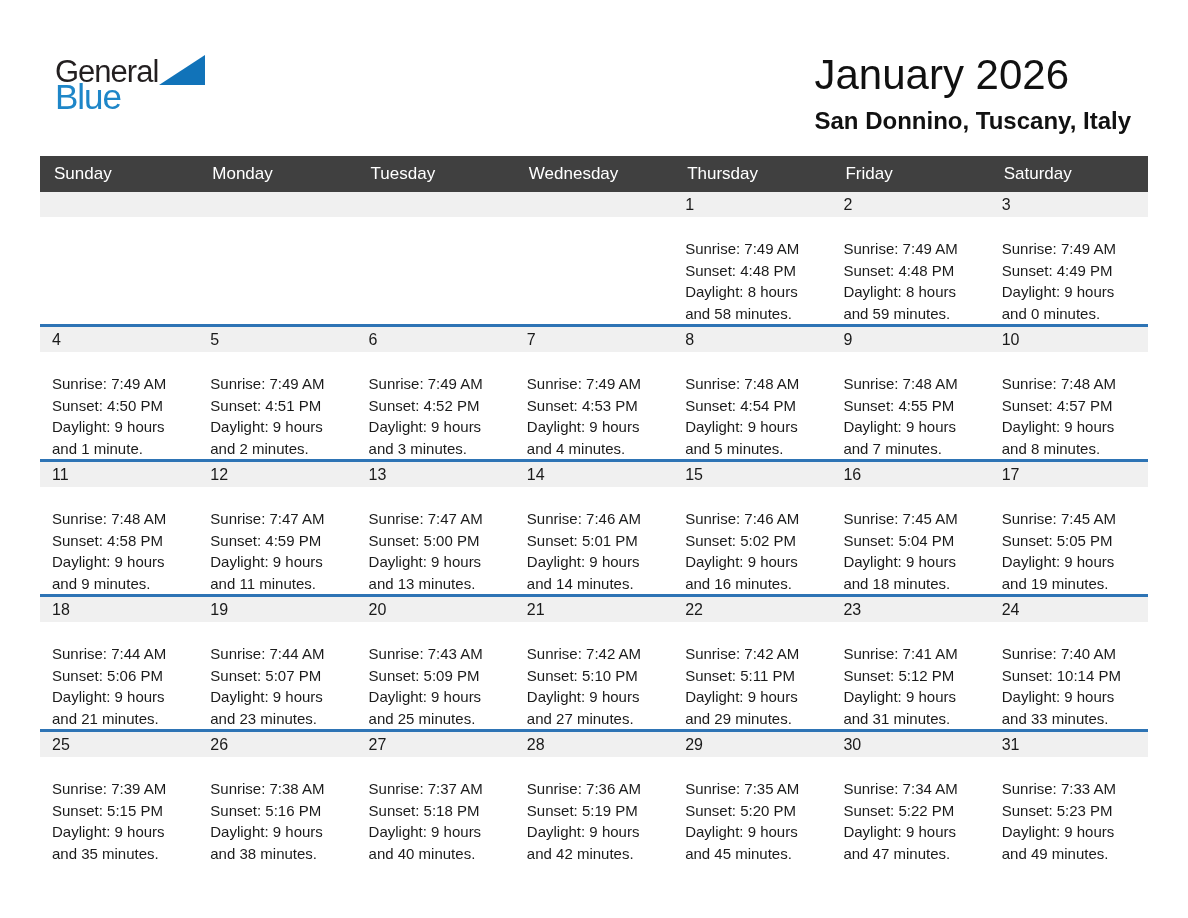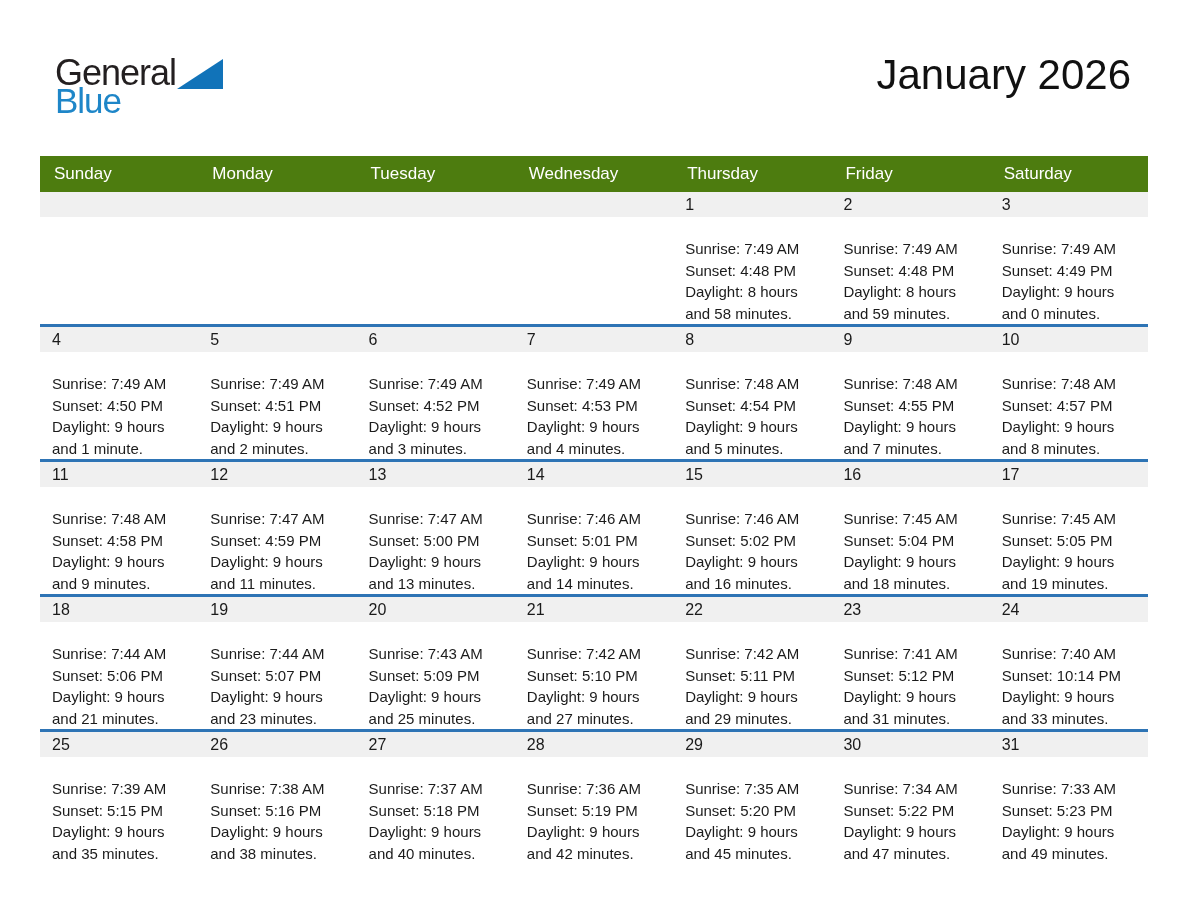--- a/index.html
+++ b/index.html
@@ -18,21 +18,21 @@
     position: absolute;
     left: 55px;
     top: 55px;
     width: 220px;
   }
   .logo-row1 {
     display: flex;
     align-items: flex-end;
   }
   .logo-general {
-    font-size: 36px;
+    font-size: 31px;
     color: #231f20;
     letter-spacing: -1px;
     line-height: 1;
   }
   .logo-triangle {
     width: 0; height: 0;
     border-bottom: 30px solid #1173b9;
     border-left: 46px solid transparent;
     margin-left: 1px;
     margin-bottom: 2px;
@@ -67,21 +67,21 @@
   
   .calendar {
     position: absolute;
     left: 40px;
     top: 156px;
     width: 1108px;
   }
   .weekday-row {
     display: grid;
     grid-template-columns: repeat(7, 1fr);
-    background: #4d7c0f;
+    background: #404040;
     height: 36px;
     align-items: center;
   }
   .weekday {
     color: #ffffff;
     font-size: 17px;
     padding-left: 14px;
     white-space: nowrap;
   }
   .week {
@@ -113,20 +113,21 @@
 <div class="logo">
   <div class="logo-row1">
     <span class="logo-general">General</span>
     <span class="logo-triangle"></span>
   </div>
   <div class="logo-blue">Blue</div>
 </div>
 
 <div class="title-block">
   <div class="month-title">January 2026</div>
+  <div class="location-subtitle">San Donnino, Tuscany, Italy</div>
 </div>
 
 <div class="calendar">
   <div class="weekday-row" id="weekday-row">
       <div class="weekday">Sunday</div>
       <div class="weekday">Monday</div>
       <div class="weekday">Tuesday</div>
       <div class="weekday">Wednesday</div>
       <div class="weekday">Thursday</div>
       <div class="weekday">Friday</div>

